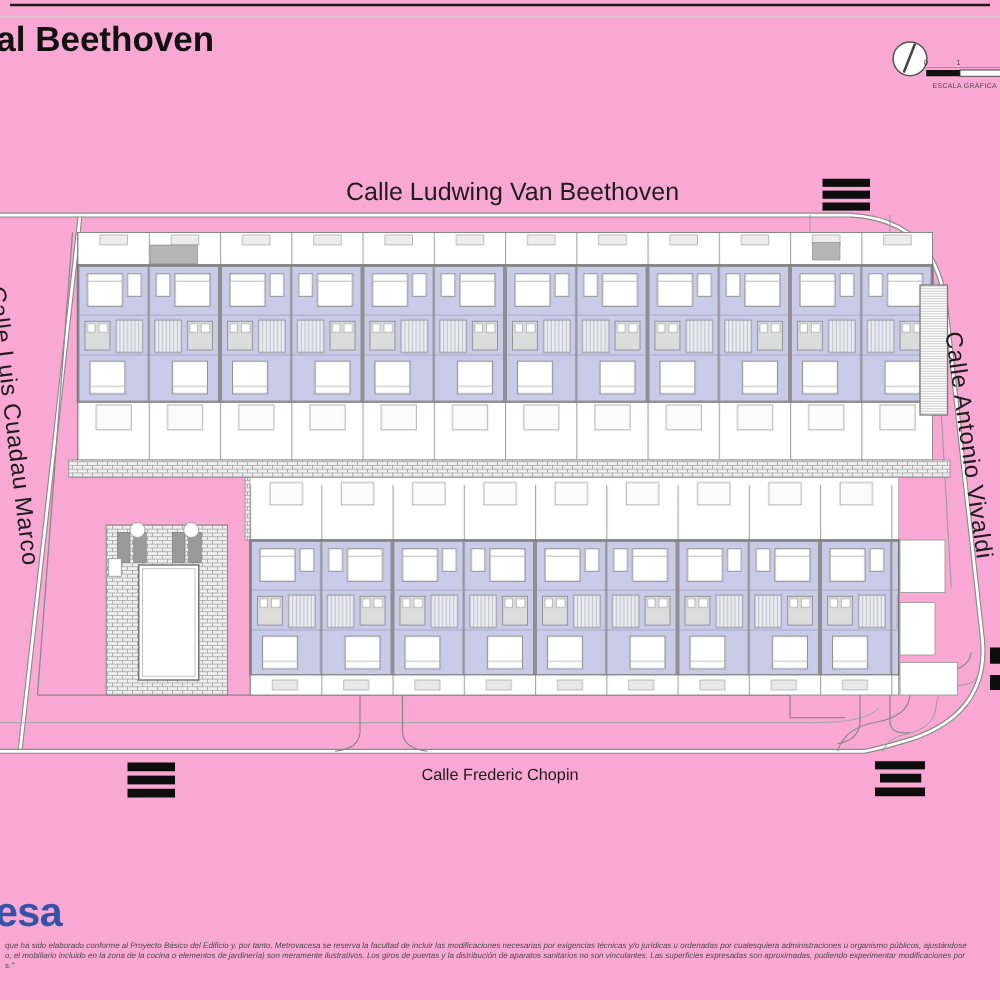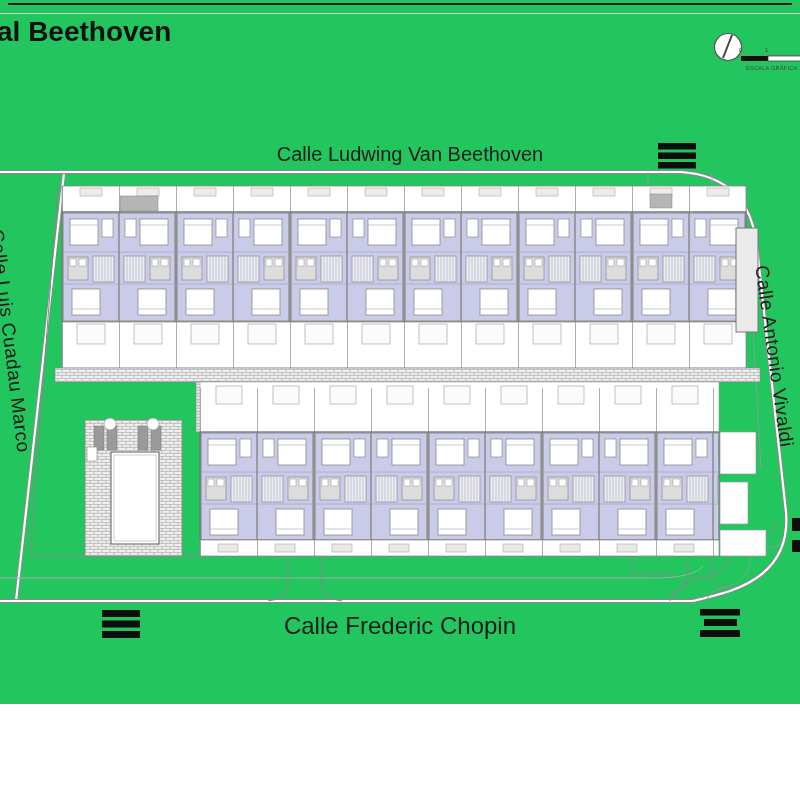--- a/index.html
+++ b/index.html
@@ -1,26 +1,26 @@
 <!DOCTYPE html>
 <html><head>
 <meta charset="utf-8">
 <style>
   html,body { margin:0; padding:0; background:#ffffff; }
-  .page { position:relative; width:800px; height:704px; background:#22c55e; overflow:hidden;
+  .page { position:relative; width:800px; height:800px; background:#f9a8d4; overflow:hidden;
           font-family:"Liberation Sans", sans-serif; }
   .abs { position:absolute; }
   #planSvg { position:absolute; left:0; top:0; z-index:1; }
   .overlay { z-index:2; }
   .rule1 { left:8px; top:3px; width:784px; height:2px; background:#1a1a1a; }
   .rule2 { left:0; top:13px; width:800px; height:1px; background:#cfcfcf; }
   .title { left:-3px; top:16px; font-size:28px; font-weight:bold; color:#111; white-space:nowrap; }
   .street-label { color:#1c1c1c; white-space:nowrap; }
   .street-n { left:0; top:143px; width:820px; text-align:center; font-size:20px; }
-  .street-s { left:0; top:612px; width:800px; text-align:center; font-size:24px; }
+  .street-s { left:0; top:612px; width:800px; text-align:center; font-size:13px; }
   .street-w { left:7px; top:228px; transform:rotate(83deg); transform-origin:0 0;
               font-size:19px; letter-spacing:0.5px; }
   .street-e { left:772px; top:264px; transform:rotate(82deg); transform-origin:0 0;
               font-size:19px; letter-spacing:0.5px; }
   .logo { left:-4px; top:711px; font-size:33px; font-weight:800; color:#3354a5; letter-spacing:-0.5px; }
   .disclaimer { left:4px; top:753px; width:852px; font-size:6.4px; font-style:italic;
                 color:#4a4a4a; line-height:8px; }
   .disclaimer div { white-space:nowrap; overflow:hidden; }
 </style>
 </head>

